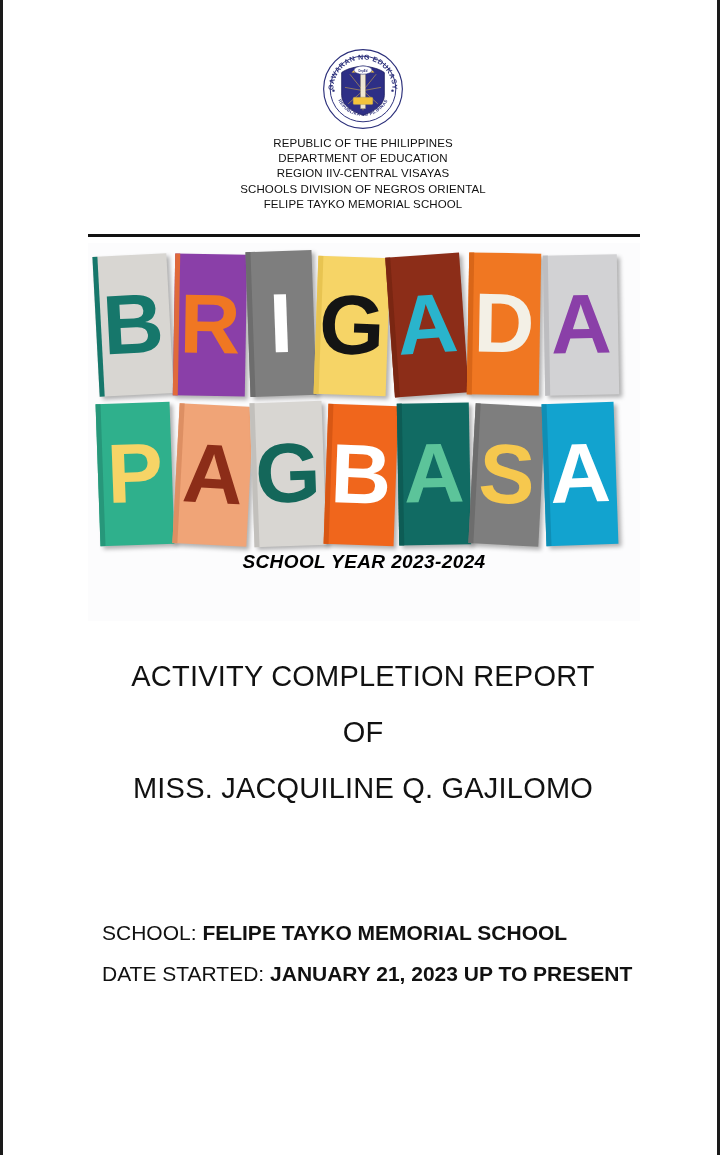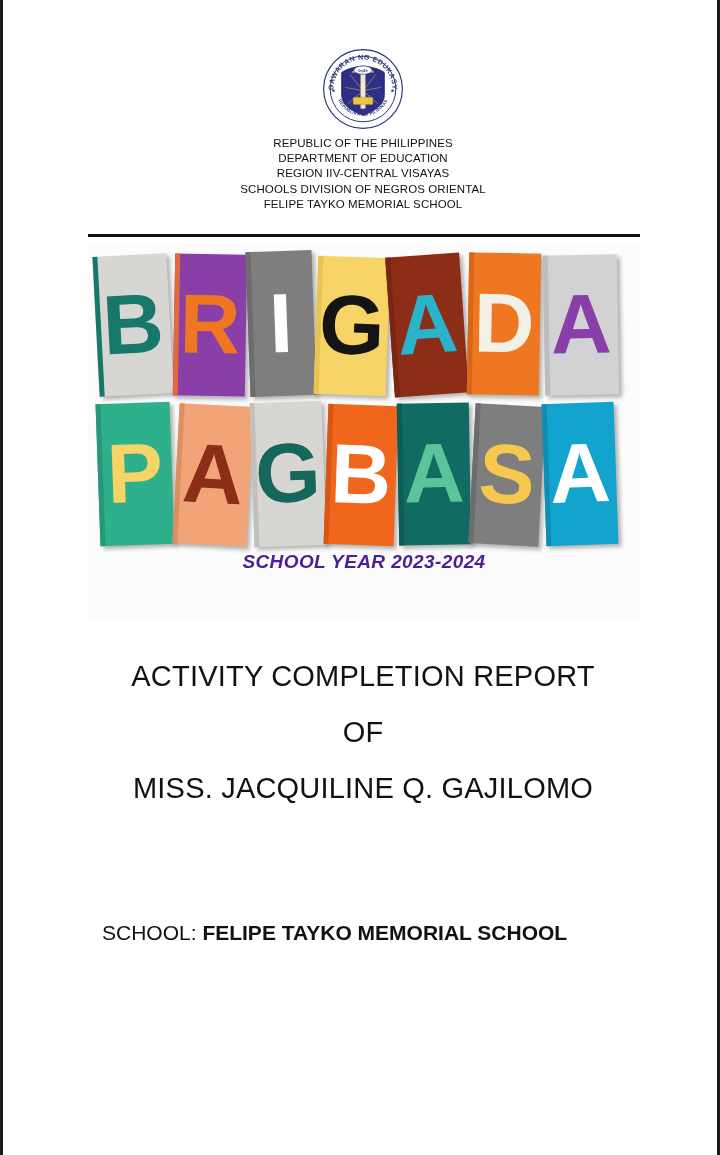--- a/index.html
+++ b/index.html
@@ -103,21 +103,21 @@
 
   #sy {
     position: absolute;
     left: 0;
     top: 308px;
     width: 552px;
     text-align: center;
     font-size: 19px;
     font-weight: 700;
     font-style: italic;
-    color: #4c1d95;
+    color: #000000;
     letter-spacing: 0.4px;
   }
 
   
   #titles {
     position: absolute;
     left: 0;
     top: 648px;
     width: 720px;
     text-align: center;
@@ -268,15 +268,19 @@
     <div class="title-line">ACTIVITY COMPLETION REPORT</div>
     <div class="title-line">OF</div>
     <div class="title-line">MISS. JACQUILINE Q. GAJILOMO</div>
   </div>
 
   <div id="fields">
     <div class="field-row">
       <span class="field-label">SCHOOL:</span>
       <span class="field-value">FELIPE TAYKO MEMORIAL SCHOOL</span>
     </div>
+    <div class="field-row">
+      <span class="field-label">DATE STARTED:</span>
+      <span class="field-value">JANUARY 21, 2023 UP TO PRESENT</span>
+    </div>
   </div>
 
 </div>
 
 </body></html>

